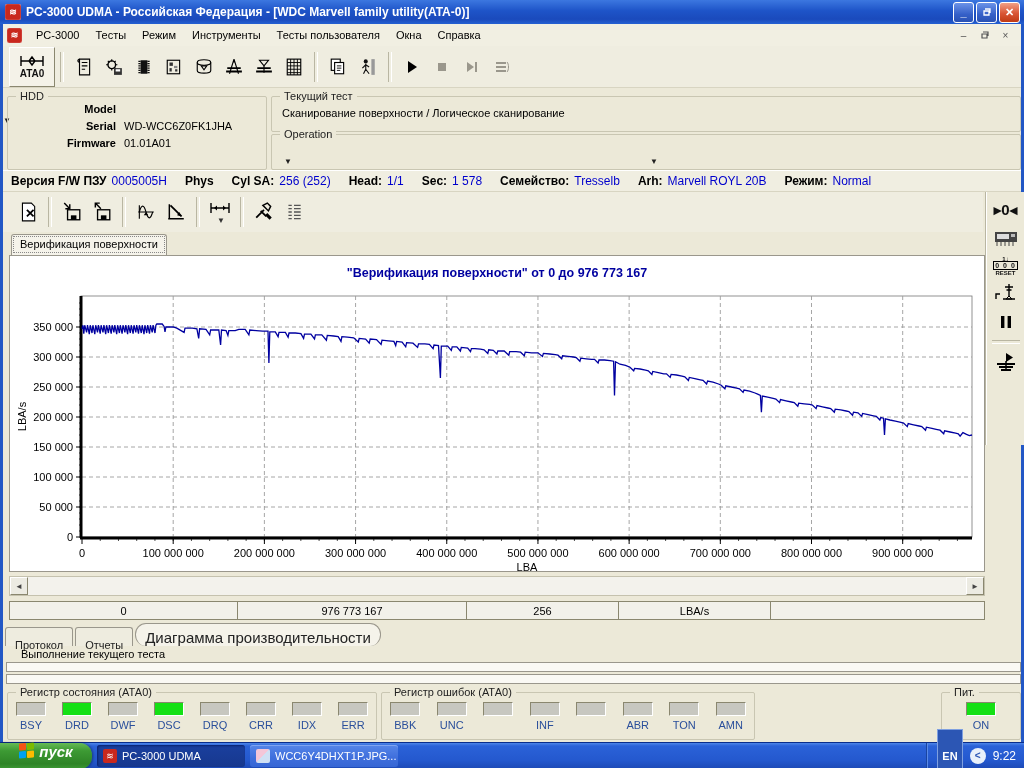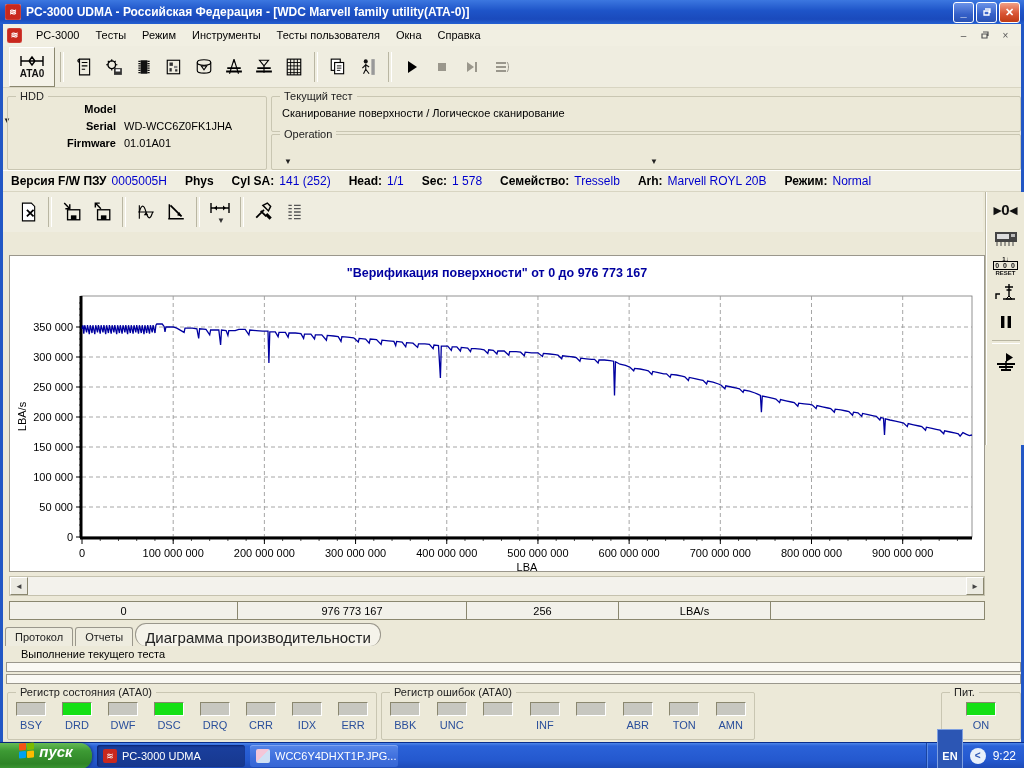--- a/index.html
+++ b/index.html
@@ -81,21 +81,21 @@
     border:1px solid #C5C2AE;box-sizing:border-box;display:flex;justify-content:space-between;}
   .sc-btn{width:18px;height:18px;background:#ECEBE2;border:1px solid;border-color:#fff #8a876f #8a876f #fff;
     display:flex;align-items:center;justify-content:center;font-size:8px;color:#444;box-sizing:border-box;}
   
   .footer-cells{position:absolute;left:6px;top:601px;width:976px;height:19px;display:flex;}
   .fcell{border:1px solid #8a876f;border-left-width:0;background:#F2F1EA;display:flex;
     align-items:center;justify-content:center;box-sizing:border-box;}
   .fcell:first-child{border-left-width:1px;}
   
   .bottom-tabs{position:absolute;left:2px;top:622px;width:1000px;height:24px;display:flex;align-items:flex-end;}
-  .btab{height:19px;padding:3px 9px 0 9px;background:#EEECdF;border:1px solid #9a978c;border-bottom:none;
+  .btab{height:19px;padding:11px 9px 0 9px;background:#EEECdF;border:1px solid #9a978c;border-bottom:none;
     border-radius:3px 3px 0 0;margin-right:2px;box-sizing:border-box;color:#222;}
   .btab.active{height:23px;background:#F5F3EA;font-size:15px;padding-top:5px;z-index:2;border-radius:11px;}
   
   .progress-label{position:absolute;left:18px;top:648px;}
   .pbar{position:absolute;left:3px;width:1015px;height:10px;border:1px solid #9a978c;background:#FAF9F4;box-sizing:border-box;}
   #pbar1{top:662px;} #pbar2{top:674px;}
   
   #status-reg{left:4px;top:692px;width:368px;height:46px;}
   #error-reg{left:378px;top:692px;width:372px;height:46px;}
   #power-box{left:938px;top:692px;width:78px;height:46px;}
@@ -287,21 +287,21 @@
   </div>
   <div class="groupbox" id="oper-box">
     <span class="legend">Operation</span>
     <span class="combo-arrow" style="left:12px;">▼</span>
     <span class="combo-arrow" style="left:378px;">▼</span>
   </div>
 
   <div class="statusline" id="status-line">
         <span class="sl-item"><span class="sl-label">Версия F/W ПЗУ</span><span class="sl-value">0005005H</span></span>
         <span class="sl-item"><span class="sl-label">Phys</span></span>
-        <span class="sl-item"><span class="sl-label">Cyl SA:</span><span class="sl-value">141 (252)</span></span>
+        <span class="sl-item"><span class="sl-label">Cyl SA:</span><span class="sl-value">256 (252)</span></span>
         <span class="sl-item"><span class="sl-label">Head:</span><span class="sl-value">1/1</span></span>
         <span class="sl-item"><span class="sl-label">Sec:</span><span class="sl-value">1 578</span></span>
         <span class="sl-item"><span class="sl-label">Семейство:</span><span class="sl-value">Tresselb</span></span>
         <span class="sl-item"><span class="sl-label">Arh:</span><span class="sl-value">Marvell ROYL 20B</span></span>
         <span class="sl-item"><span class="sl-label">Режим:</span><span class="sl-value">Normal</span></span>
       </div>
 
   <div class="toolbar2">
     <span class="tbtn">
           <svg width="20" height="20" viewBox="0 0 18 18">
@@ -390,20 +390,23 @@
     <span class="hsep"></span>
     <span class="vbtn">
           <svg width="24" height="20" viewBox="0 0 24 20">
             <path d="M12 1l7 4.5L12 10z" fill="#000"></path>
             <path d="M12 9v8" stroke="#000" stroke-width="1.5"></path>
             <path d="M3 12h18M5 15h14M7 18h10" stroke="#000" stroke-width="1.8"></path>
           </svg>
         </span>
   </div>
 
+  <div class="view-tab-row">
+    <span class="view-tab">Верификация поверхности</span>
+  </div>
 
   <div class="chart-panel">
     <div class="chart-title">"Верификация поверхности" от 0 до 976 773 167</div>
     <svg id="chart-svg" width="970" height="290" viewBox="0 0 970 290">
           <rect x="69" y="14" width="891" height="241" fill="#fff" stroke="#777" stroke-width="0.8"></rect>
           <line x1="70" y1="225" x2="960" y2="225" stroke="#9c9c9c" stroke-width="0.9" stroke-dasharray="4 3"></line>
           <line x1="70" y1="195" x2="960" y2="195" stroke="#9c9c9c" stroke-width="0.9" stroke-dasharray="4 3"></line>
           <line x1="70" y1="165" x2="960" y2="165" stroke="#9c9c9c" stroke-width="0.9" stroke-dasharray="4 3"></line>
           <line x1="70" y1="135" x2="960" y2="135" stroke="#9c9c9c" stroke-width="0.9" stroke-dasharray="4 3"></line>
           <line x1="70" y1="105" x2="960" y2="105" stroke="#9c9c9c" stroke-width="0.9" stroke-dasharray="4 3"></line>

